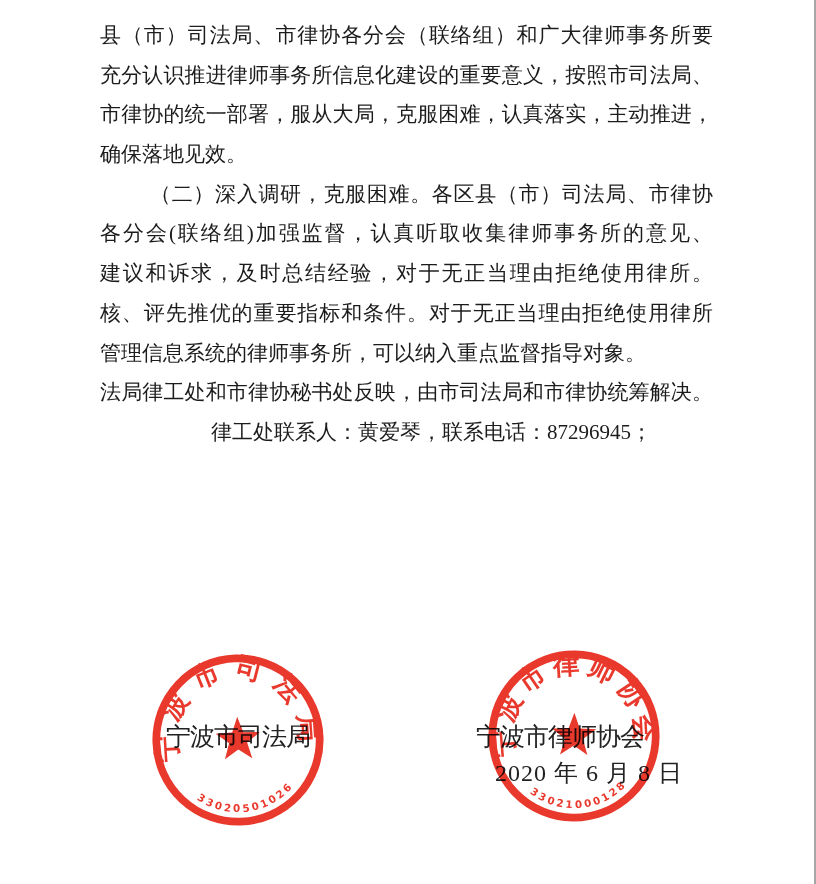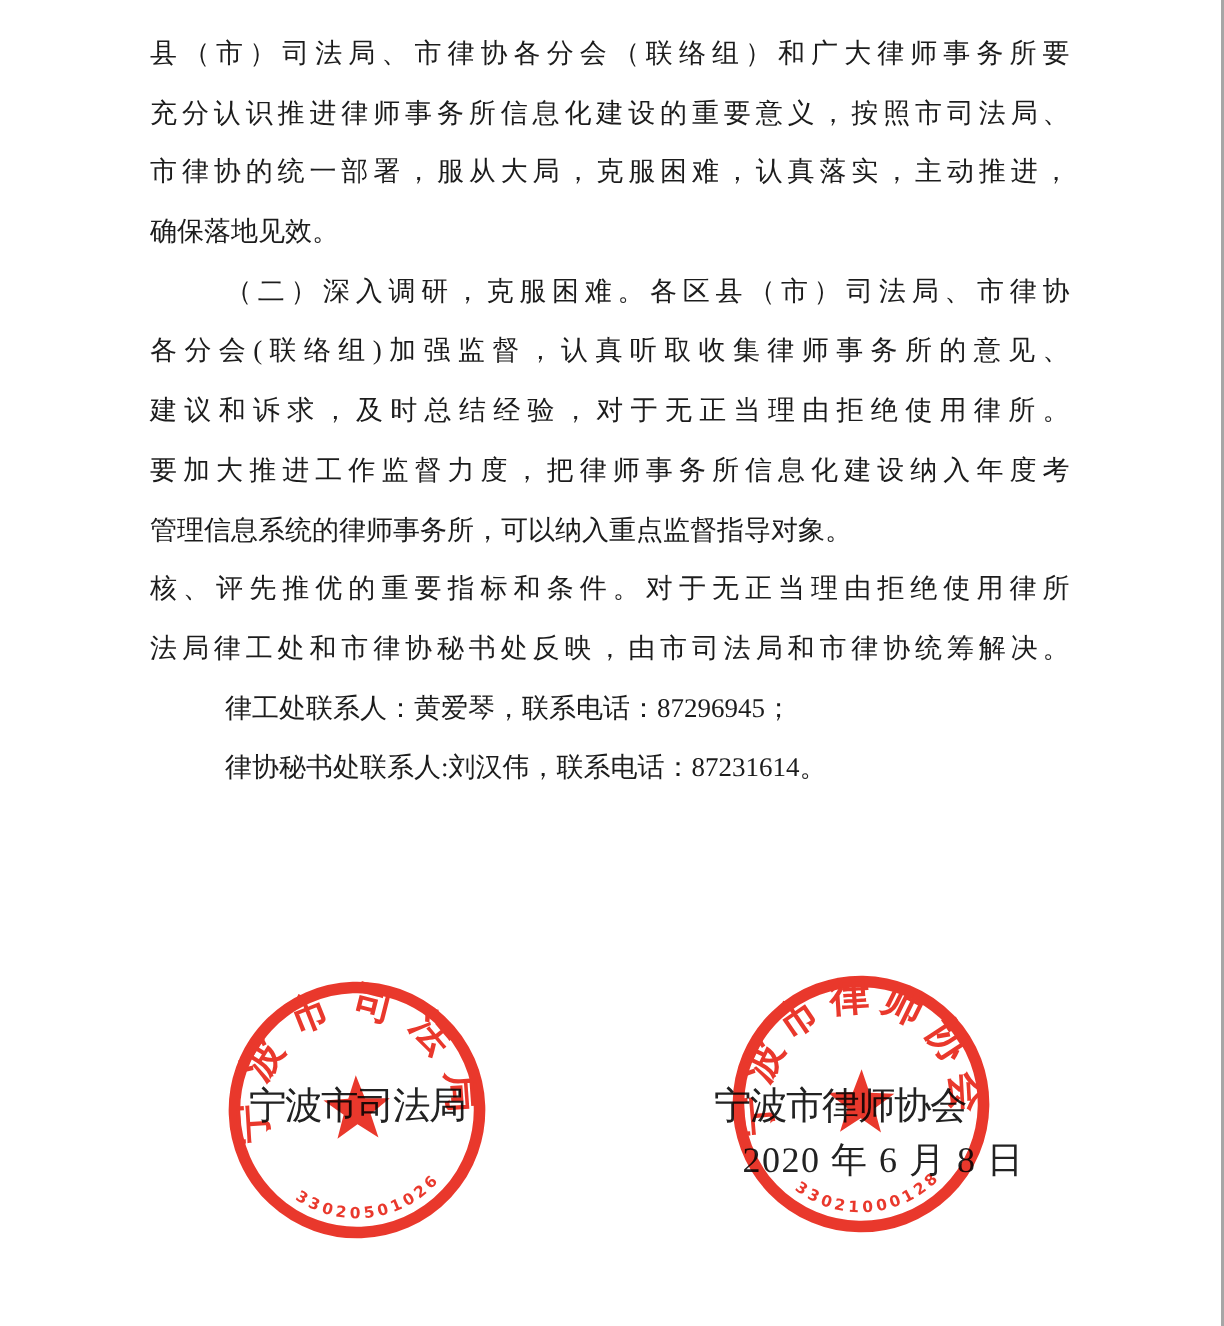--- a/index.html
+++ b/index.html
@@ -6,27 +6,27 @@
   .page{
     position:relative;width:816px;height:884px;background:#ffffff;overflow:hidden;
     font-family:"Liberation Serif","DejaVu Serif",serif;
   }
   .edge-line{
     position:absolute;right:0;top:0;width:2px;height:100%;
     background:#a6a6a6;
   }
   .textblock{position:absolute;left:100px;top:16px;width:613px;}
   .line{
-    height:39.7px;line-height:39.7px;font-size:18px;color:#1c1c1c;
+    height:39.7px;line-height:39.7px;font-size:21px;color:#1c1c1c;
     letter-spacing:0;
   }
   .l-justify{
     text-align:justify;text-align-last:justify;text-justify:inter-character;
   }
-  .l-indent{padding-left:50px;}
+  .l-indent{padding-left:50px;text-align:center;}
   .sig-text{
     position:absolute;color:#222222;white-space:nowrap;
     font-family:"Liberation Serif","DejaVu Serif",serif;
   }
   .org-left{left:166px;top:720px;font-size:25px;letter-spacing:-1px;}
   .org-right{left:476px;top:720px;font-size:25px;letter-spacing:-1px;}
   .sig-date{left:495px;top:757px;font-size:24px;letter-spacing:1px;}
   .seal{
     position:absolute;width:172px;height:172px;
     mix-blend-mode:multiply;opacity:0.93;
@@ -44,26 +44,24 @@
 <div class="page">
 
   <div class="textblock">
     <div class="line l-justify">县（市）司法局、市律协各分会（联络组）和广大律师事务所要</div>
     <div class="line l-justify">充分认识推进律师事务所信息化建设的重要意义，按照市司法局、</div>
     <div class="line l-justify">市律协的统一部署，服从大局，克服困难，认真落实，主动推进，</div>
     <div class="line">确保落地见效。</div>
     <div class="line l-justify l-indent">（二）深入调研，克服困难。各区县（市）司法局、市律协</div>
     <div class="line l-justify">各分会(联络组)加强监督，认真听取收集律师事务所的意见、</div>
     <div class="line l-justify">建议和诉求，及时总结经验，对于无正当理由拒绝使用律所。</div>
-    <div class="line l-justify">要加大推进工作监督力度，把律师事务所信息化建设纳入年度考</div>
+    <div class="line l-justify">核、评先推优的重要指标和条件。对于无正当理由拒绝使用律所</div>
     <div class="line">管理信息系统的律师事务所，可以纳入重点监督指导对象。</div>
-    <div class="line l-justify">核、评先推优的重要指标和条件。对于无正当理由拒绝使用律所</div>
     <div class="line l-justify">法局律工处和市律协秘书处反映，由市司法局和市律协统筹解决。</div>
     <div class="line l-indent">律工处联系人：黄爱琴，联系电话：87296945；</div>
-    <div class="line l-indent">律协秘书处联系人:刘汉伟，联系电话：87231614。</div>
   </div>
 
   <div class="sig-text org-left">宁波市司法局</div>
   <div class="sig-text org-right">宁波市律师协会</div>
   <div class="sig-text sig-date">2020 年 6 月 8 日</div>
 
   <svg class="seal seal-left" viewBox="0 0 200 200">
     <defs>
       <path id="arcL-name" d="M 33.5 126.3 A 72 72 0 1 1 166.5 126.3" fill="none"></path>
       <path id="arcL-num" d="M 44.9 163.4 A 84 84 0 0 0 164.3 154.0" fill="none"></path>

